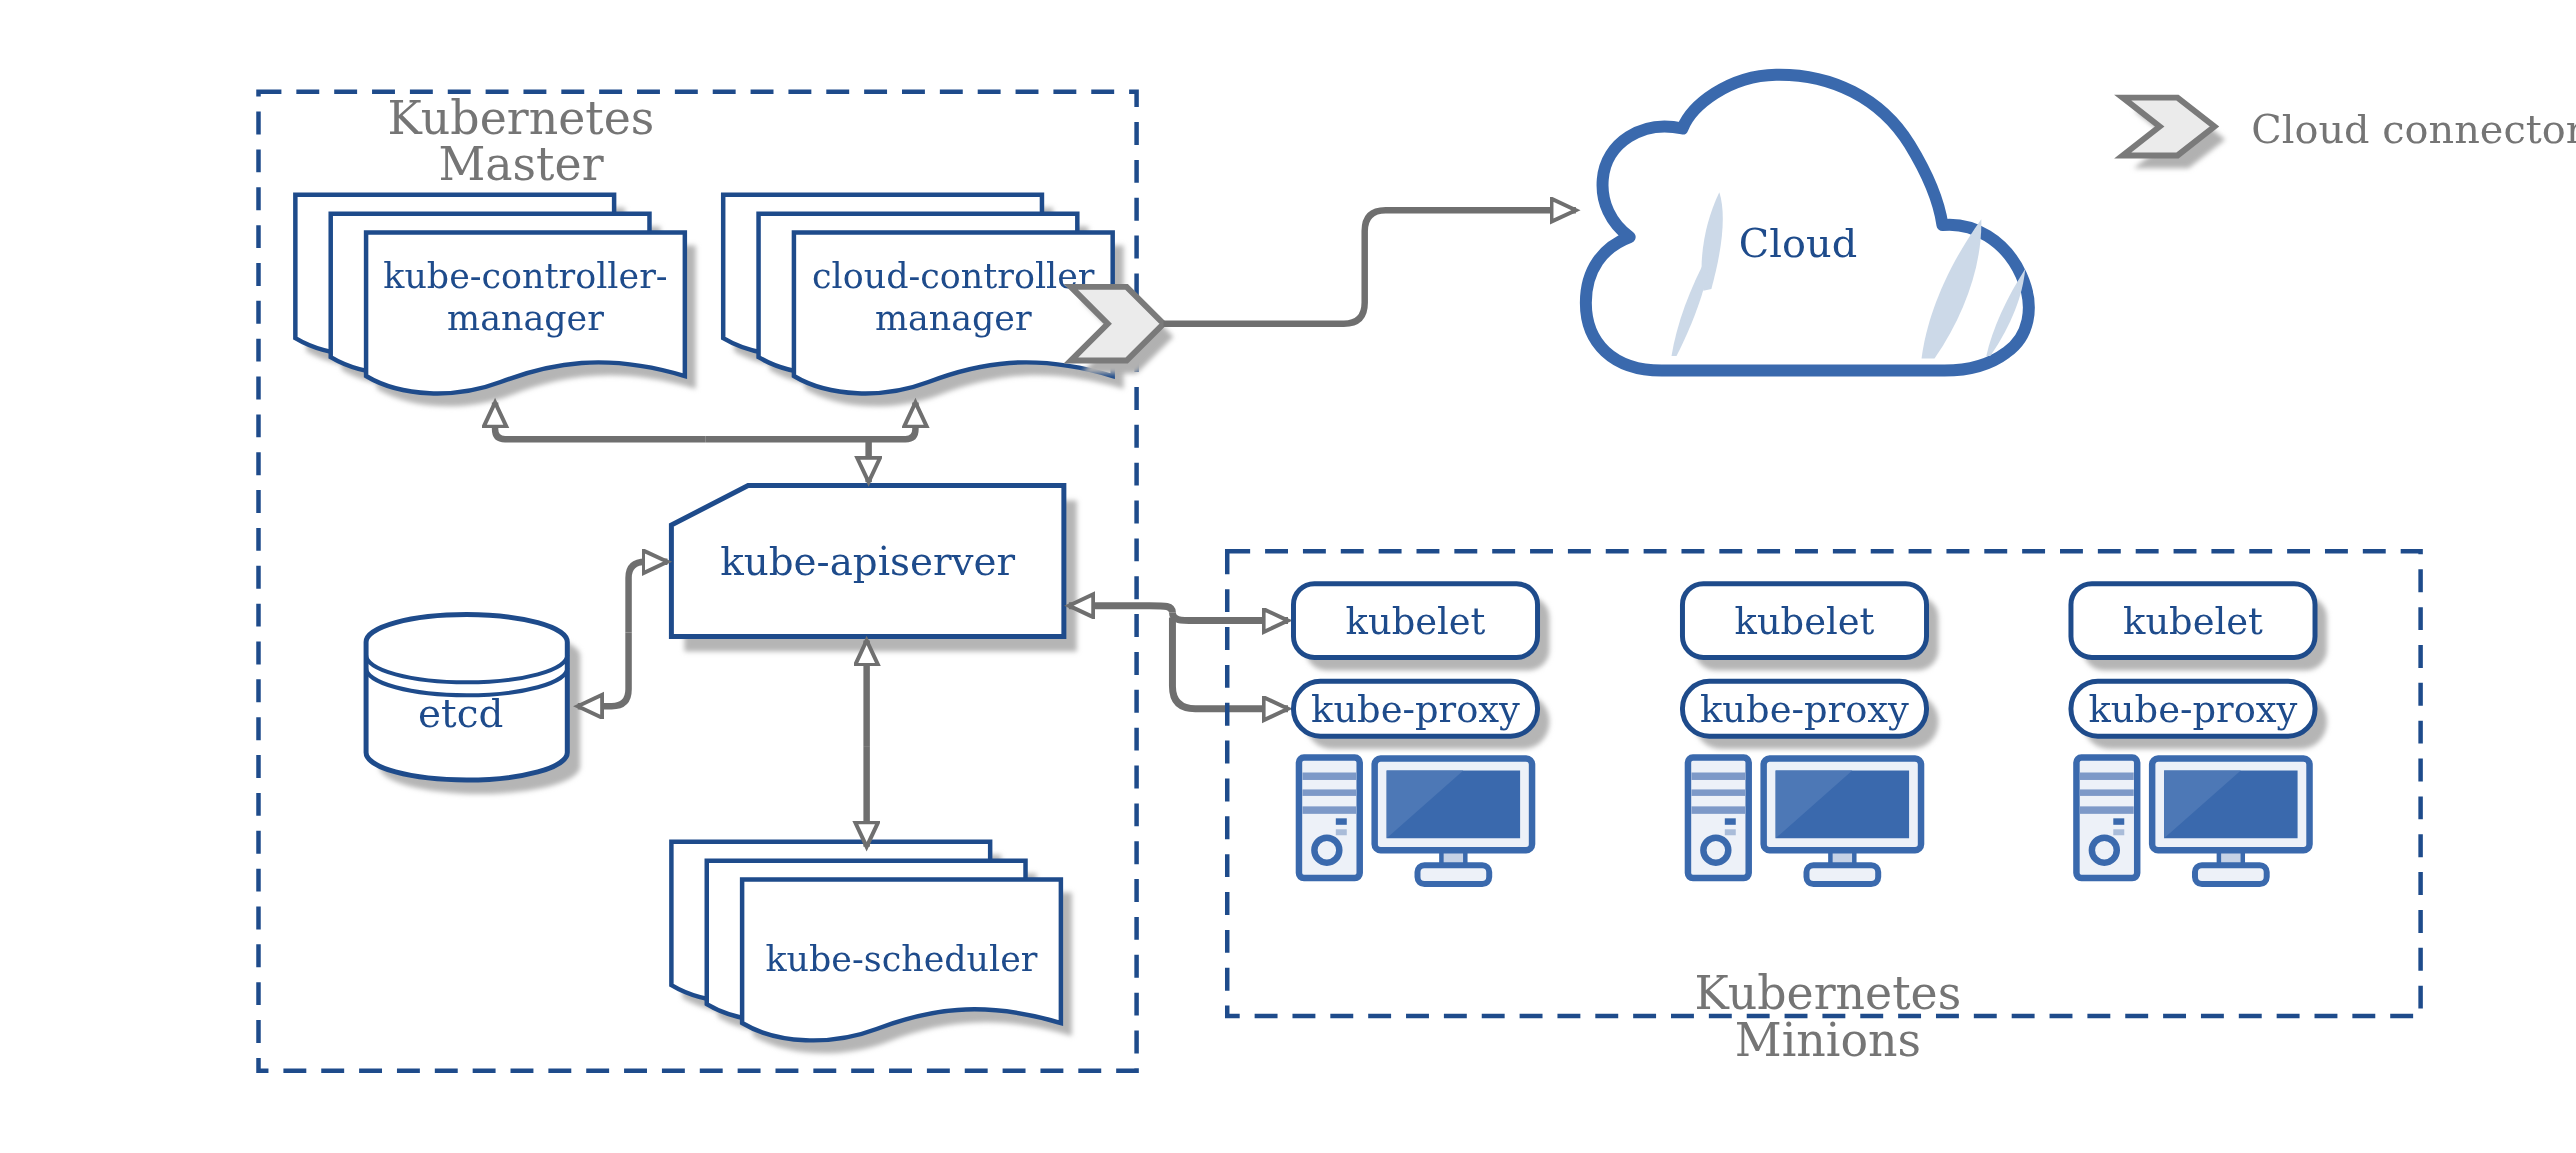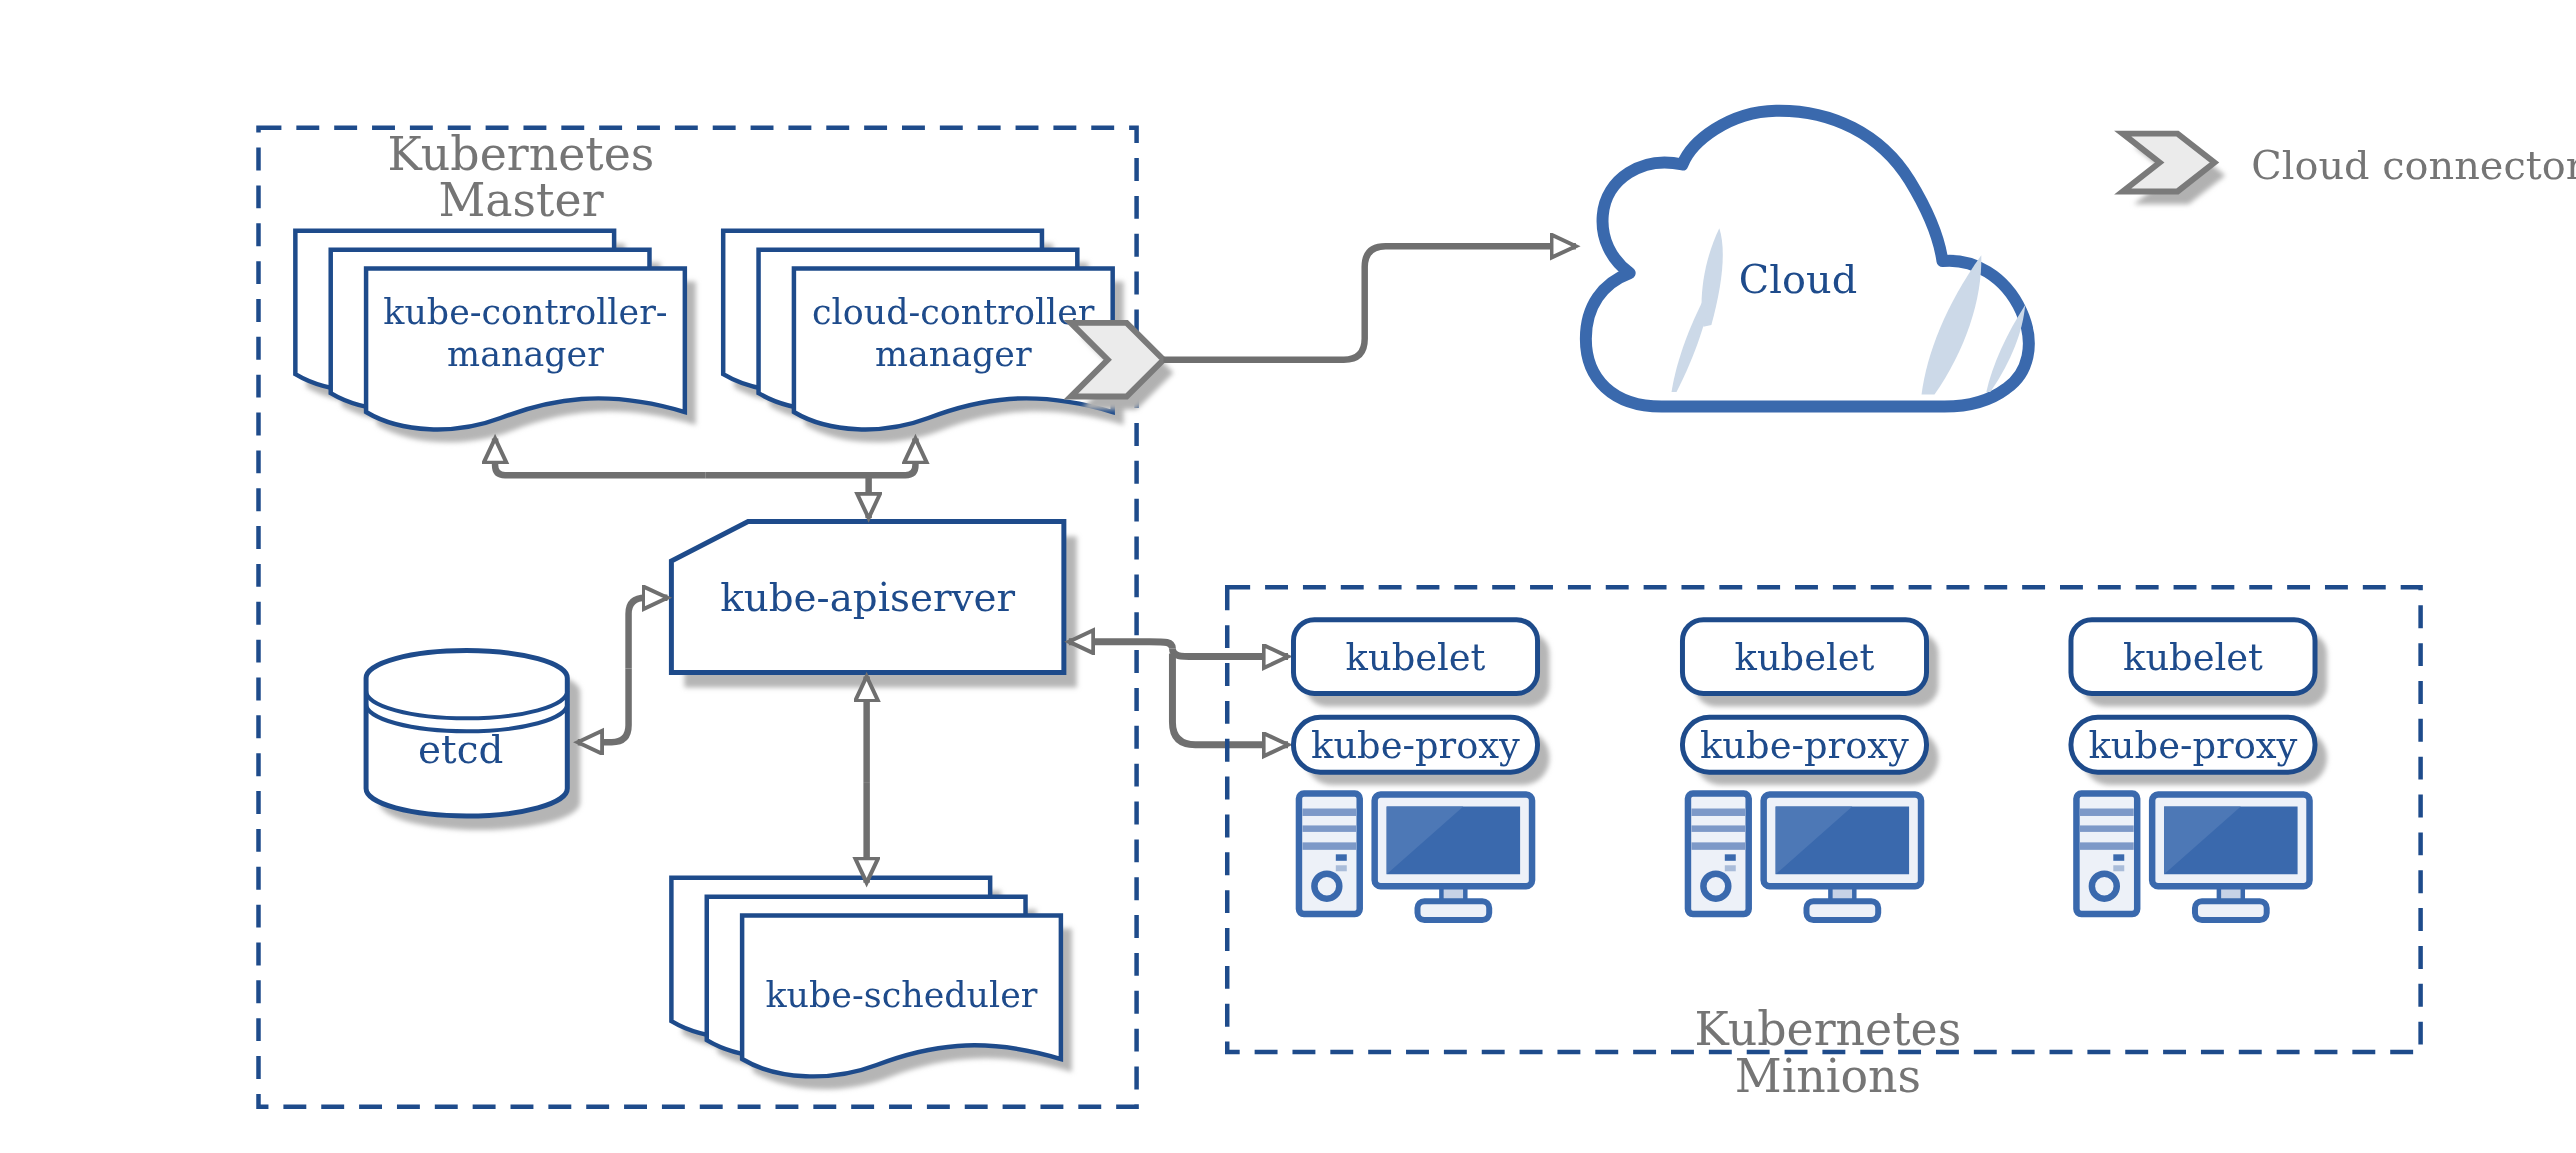--- a/index.html
+++ b/index.html
@@ -1,16 +1,16 @@
 <!DOCTYPE html>
 <html style="font-size:8.2px"><head>
 <meta charset="utf-8">
 <style>
   html,body{margin:0;padding:0;background:#ffffff;}
-  .page{width:100%;margin-top:36px;}
+  .page{width:100%;}
   svg{display:block;width:100%;height:auto;background:#ffffff;}
   text{font-family:"DejaVu Serif","Liberation Serif",serif;}
   .tnavy{fill:#1e4b8b;}
   .tgray{fill:#757575;}
   .doc-label{font-size:70px;}
   .box-label{font-size:78px;}
   .pill-label{font-size:74px;}
   .zone-label{font-size:92px;}
   .legend-label{font-size:80px;}
   .cloud-label{font-size:80px;}

